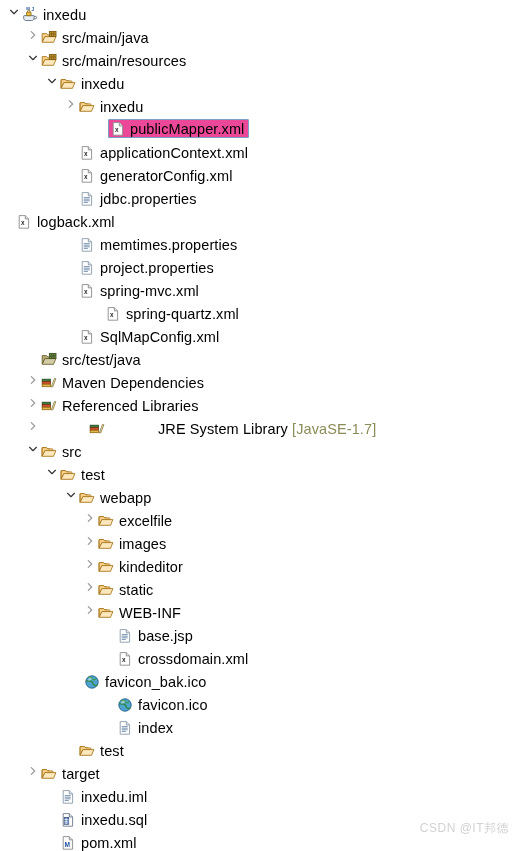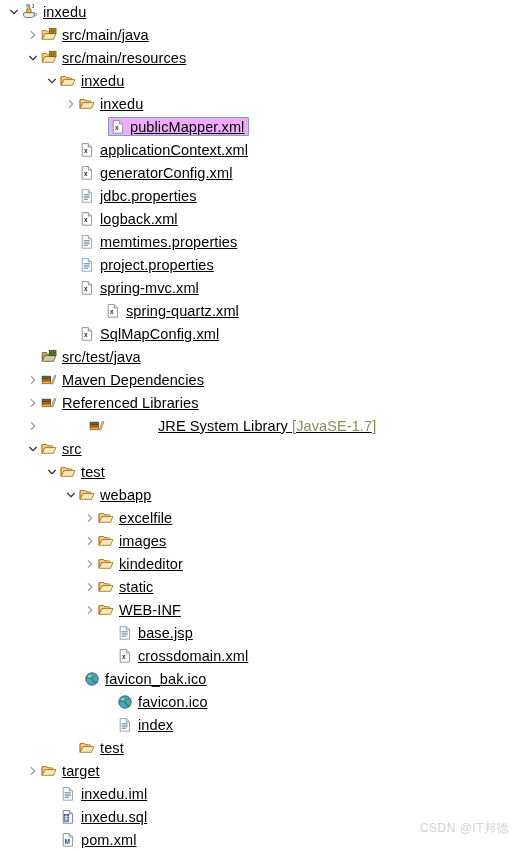--- a/index.html
+++ b/index.html
@@ -19,24 +19,23 @@
   #tree {
     position: absolute;
     top: 0;
     left: 0;
     width: 521px;
   }
 
   .row {
     height: 23px;
     display: flex;
-    align-items: center;
+    align-items: flex-end;
     white-space: nowrap;
     position: relative;
-    text-decoration: underline;
   }
 
   .twisty {
     width: 16px;
     min-width: 16px;
     height: 23px;
     display: flex;
     align-items: center;
     justify-content: center;
     font-size: 0;
@@ -168,21 +167,21 @@
         <svg width="16" height="16" viewBox="0 0 16 16">
       <path d="M1 12.5V4.2c0-.4.3-.7.7-.7h3.6l1.2 1.3h2.1" fill="none" stroke="#a8781e" stroke-width="1"></path>
       <path d="M1.2 3.6h4.3l1.2 1.3h4.6c.4 0 .6.3.6.6v1.1H3.9L1.2 12z" fill="#fbd28b" stroke="#a8781e" stroke-width=".9" stroke-linejoin="round"></path>
       <path d="M3.9 6.6h11.0L12.5 12.3H1.2z" fill="#fde7bd" stroke="#a8781e" stroke-width=".9" stroke-linejoin="round"></path>
     </svg>
       </span>
       <span class="label">inxedu</span>
     </div>
     <div class="row" style="height: 23px; padding-left: 82px;">
       <span class="twisty"></span>
-      <span class="sel-wrap" style="background: #f0abfc; border-color: rgb(122, 159, 196); margin-left: 10px;">
+      <span class="sel-wrap" style="background: #ec4899; border-color: rgb(122, 159, 196); margin-left: 10px;">
         <span class="icon">
           <svg width="16" height="16" viewBox="0 0 16 16">
       <path d="M3.2 1.6h6.1l3.3 3.3v9.3H3.2z" fill="#ffffff" stroke="#8a8a8a" stroke-width=".9" stroke-linejoin="round"></path>
       <path d="M9.3 1.6v3.3h3.3" fill="#e4e4e4" stroke="#8a8a8a" stroke-width=".9" stroke-linejoin="round"></path>
       <text x="5.0" y="11.3" font-family="Liberation Sans, sans-serif" font-size="6.4" font-weight="bold" fill="#2a2a2a">x</text>
     </svg>
         </span>
         <span class="label">publicMapper.xml</span>
       </span>
     </div>
@@ -212,21 +211,21 @@
       <span class="twisty"></span>
       <span class="icon">
         <svg width="16" height="16" viewBox="0 0 16 16">
       <path d="M3.2 1.6h6.1l3.3 3.3v9.3H3.2z" fill="#ffffff" stroke="#8a9aaa" stroke-width=".9" stroke-linejoin="round"></path>
       <path d="M9.3 1.6v3.3h3.3" fill="#dce6f0" stroke="#8a9aaa" stroke-width=".9" stroke-linejoin="round"></path>
       <path d="M4.7 6.6h6M4.7 8.2h6M4.7 9.8h6M4.7 11.4h4.2" stroke="#6b8aa8" stroke-width=".9"></path>
     </svg>
       </span>
       <span class="label">jdbc.properties</span>
     </div>
-    <div class="row" style="height: 23px; padding-left: 63px;">
+    <div class="row" style="height: 23px; ">
       <span class="twisty"></span>
       <span class="icon">
         <svg width="16" height="16" viewBox="0 0 16 16">
       <path d="M3.2 1.6h6.1l3.3 3.3v9.3H3.2z" fill="#ffffff" stroke="#8a8a8a" stroke-width=".9" stroke-linejoin="round"></path>
       <path d="M9.3 1.6v3.3h3.3" fill="#e4e4e4" stroke="#8a8a8a" stroke-width=".9" stroke-linejoin="round"></path>
       <text x="5.0" y="11.3" font-family="Liberation Sans, sans-serif" font-size="6.4" font-weight="bold" fill="#2a2a2a">x</text>
     </svg>
       </span>
       <span class="label">logback.xml</span>
     </div>

